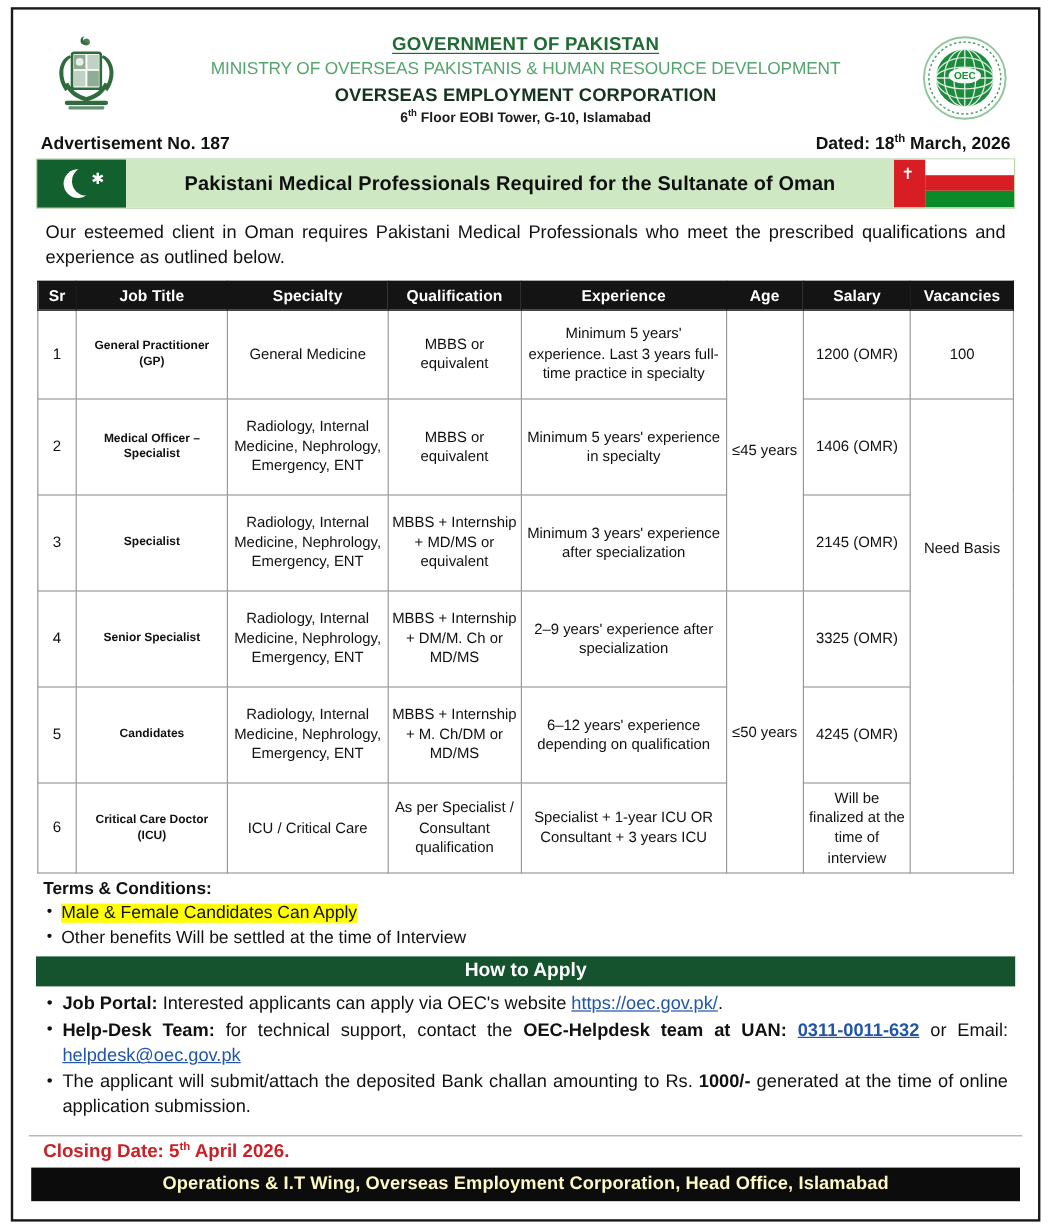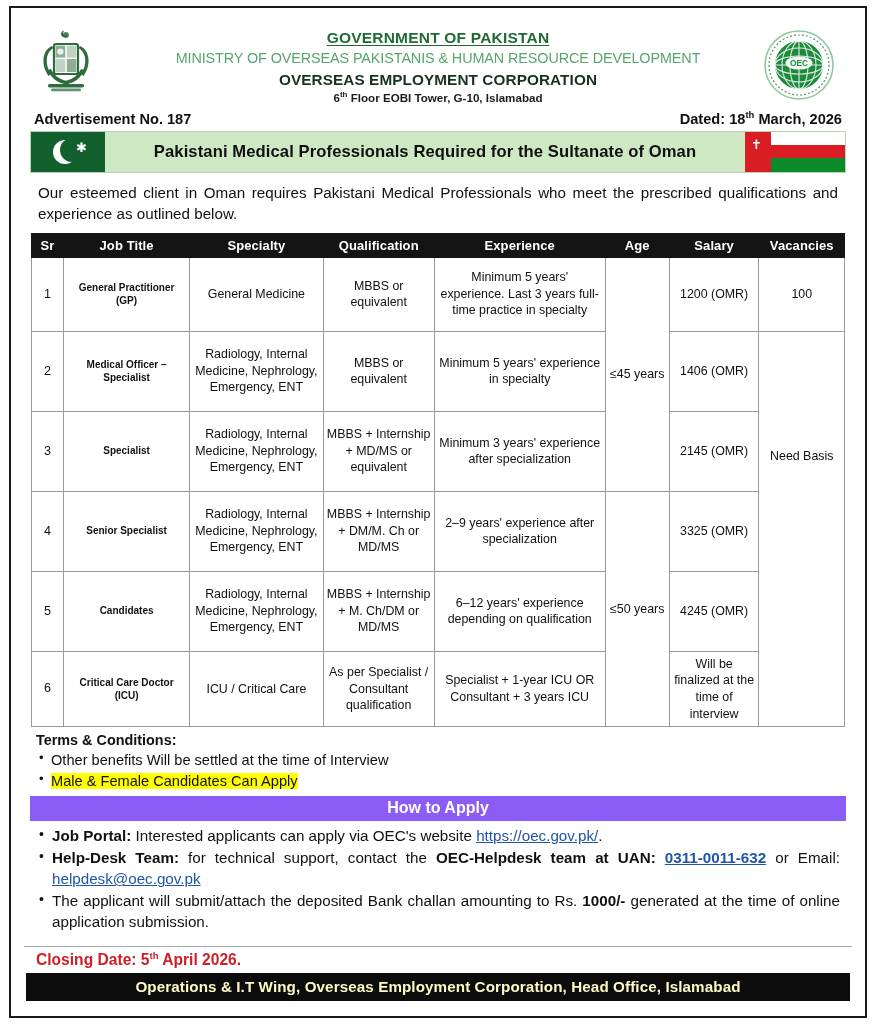--- a/index.html
+++ b/index.html
@@ -34,20 +34,21 @@
   .letterhead {
     display: flex;
     align-items: flex-start;
     padding: 5px 6px 0 6px;
     position: relative;
   }
   .emblem-left, .emblem-right {
     width: 84px;
     flex: 0 0 84px;
     display: flex;
+    justify-content: center;
     align-items: flex-start;
     padding-top: 2px;
   }
   .letterhead-center {
     flex: 1 1 auto;
     text-align: center;
     padding-top: 2px;
   }
   .gov-line {
     font-size: 15.5px;
@@ -232,21 +233,21 @@
   ul.bullets li::before {
     content: "\2022";
     position: absolute;
     left: 3px;
     top: -1px;
     font-size: 13px;
   }
   .hl { background: #ffff00; }
 
   .howto-bar {
-    background: #8b5cf6;
+    background: #14532d;
     color: #ffffff;
     text-align: center;
     font-weight: bold;
     font-size: 16px;
     padding: 3px 0 4px 0;
     margin: 4px 6px 0 6px;
   }
 
   .apply {
     padding: 5px 12px 0 12px;
@@ -452,22 +453,22 @@
             <td>Specialist + 1-year ICU OR Consultant + 3 years ICU</td>
             <td>Will be finalized at the time of interview</td>
           </tr>
         </tbody>
       </table>
     </div>
 
     <div class="terms">
       <div class="terms-head">Terms &amp; Conditions:</div>
       <ul class="bullets">
+        <li><span class="hl">Male &amp; Female Candidates Can Apply</span></li>
         <li><span>Other benefits Will be settled at the time of Interview</span></li>
-        <li><span class="hl">Male &amp; Female Candidates Can Apply</span></li>
       </ul>
     </div>
 
     <div class="howto-bar">How to Apply</div>
 
     <div class="apply">
       <ul class="applylist">
         <li>
           <span class="b">Job Portal:</span><span> Interested applicants can apply via OEC's website </span><a class="lnk" href="#">https://oec.gov.pk/</a><span>.</span>
         </li>

